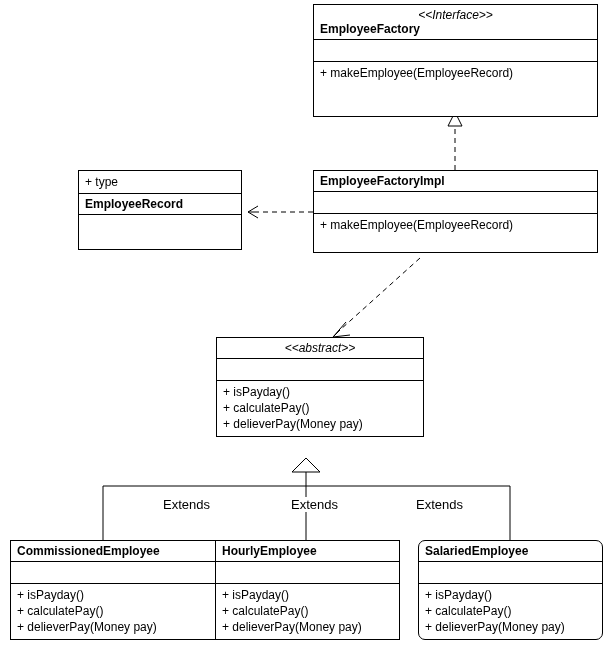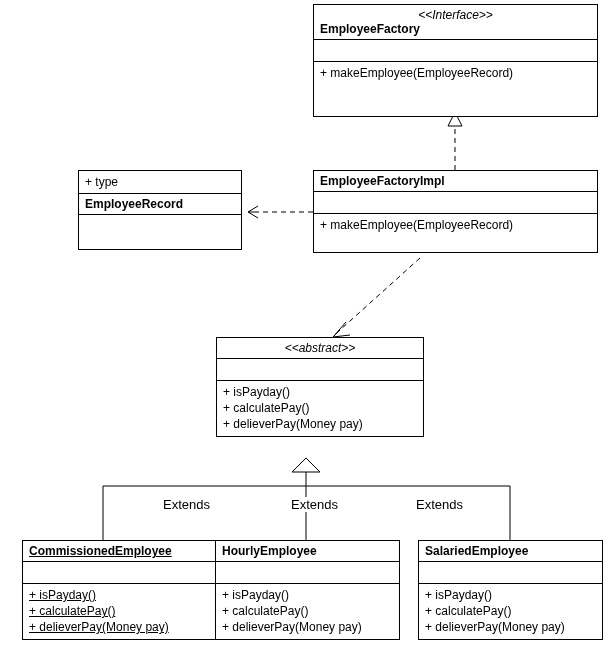--- a/index.html
+++ b/index.html
@@ -77,21 +77,21 @@
     <div class="uml-stereo">&lt;&lt;abstract&gt;&gt;</div>
   </div>
   <div class="uml-section uml-attrs" style="min-height:22px;"></div>
   <div class="uml-section uml-methods">
     <div>+ isPayday()</div>
     <div>+ calculatePay()</div>
     <div>+ delieverPay(Money pay)</div>
   </div>
 </div>
 
-<div class="uml-class" style="left:22px; top:540px; width:211px;text-decoration:underline;">
+<div class="uml-class" style="left:10px; top:540px; width:211px;">
   <div class="uml-section">
     <div class="uml-title">CommissionedEmployee</div>
   </div>
   <div class="uml-section uml-attrs" style="min-height:22px;"></div>
   <div class="uml-section uml-methods">
     <div>+ isPayday()</div>
     <div>+ calculatePay()</div>
     <div>+ delieverPay(Money pay)</div>
   </div>
 </div>
@@ -101,21 +101,21 @@
     <div class="uml-title">HourlyEmployee</div>
   </div>
   <div class="uml-section uml-attrs" style="min-height:22px;"></div>
   <div class="uml-section uml-methods">
     <div>+ isPayday()</div>
     <div>+ calculatePay()</div>
     <div>+ delieverPay(Money pay)</div>
   </div>
 </div>
 
-<div class="uml-class" style="left:418px; top:540px; width:185px;">
+<div class="uml-class" style="left:418px; top:540px; width:185px;border-radius:7px;">
   <div class="uml-section">
     <div class="uml-title">SalariedEmployee</div>
   </div>
   <div class="uml-section uml-attrs" style="min-height:22px;"></div>
   <div class="uml-section uml-methods">
     <div>+ isPayday()</div>
     <div>+ calculatePay()</div>
     <div>+ delieverPay(Money pay)</div>
   </div>
 </div>

